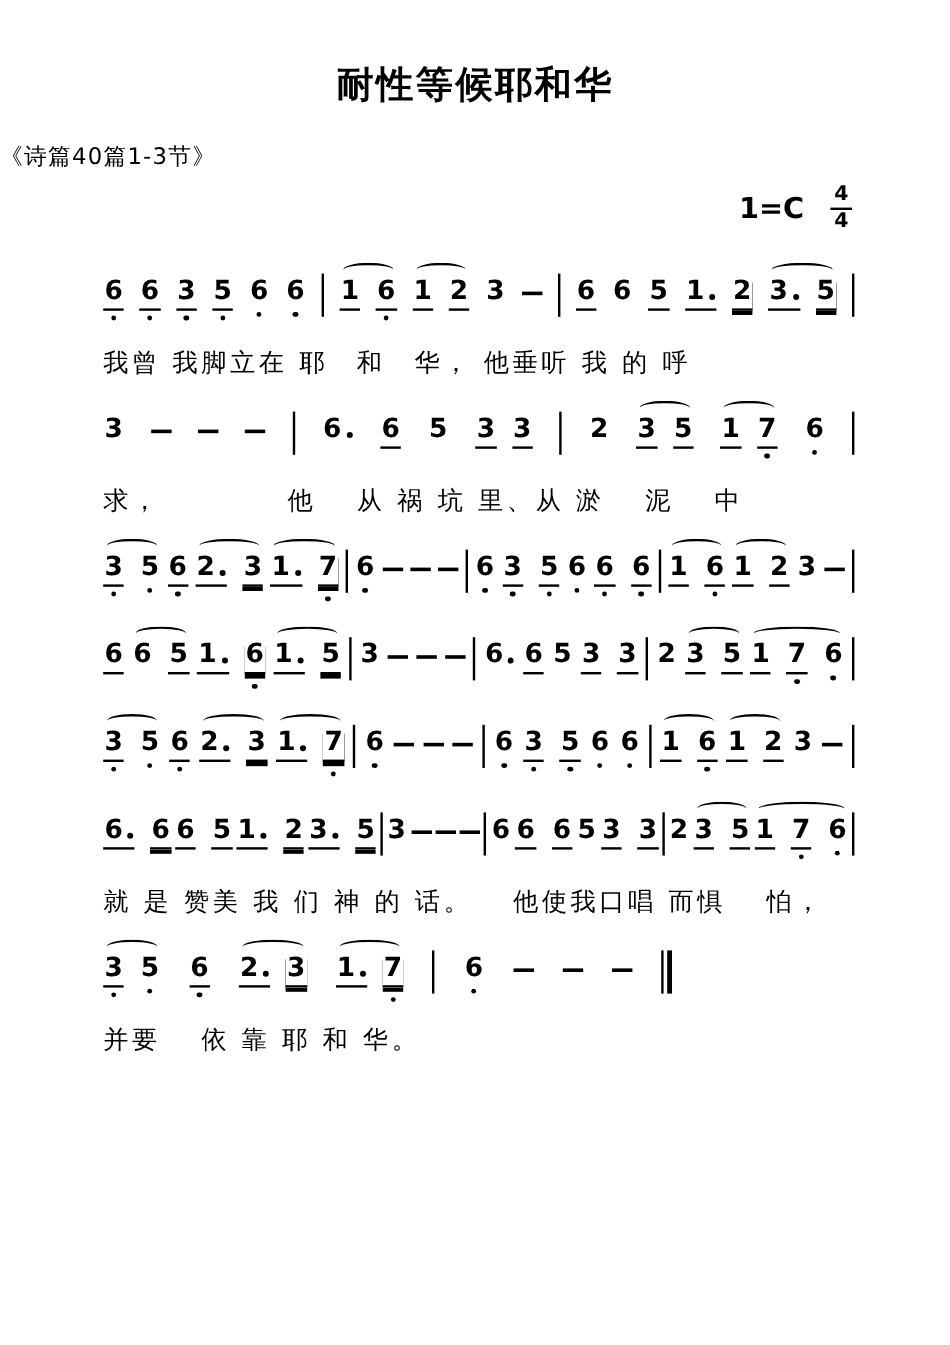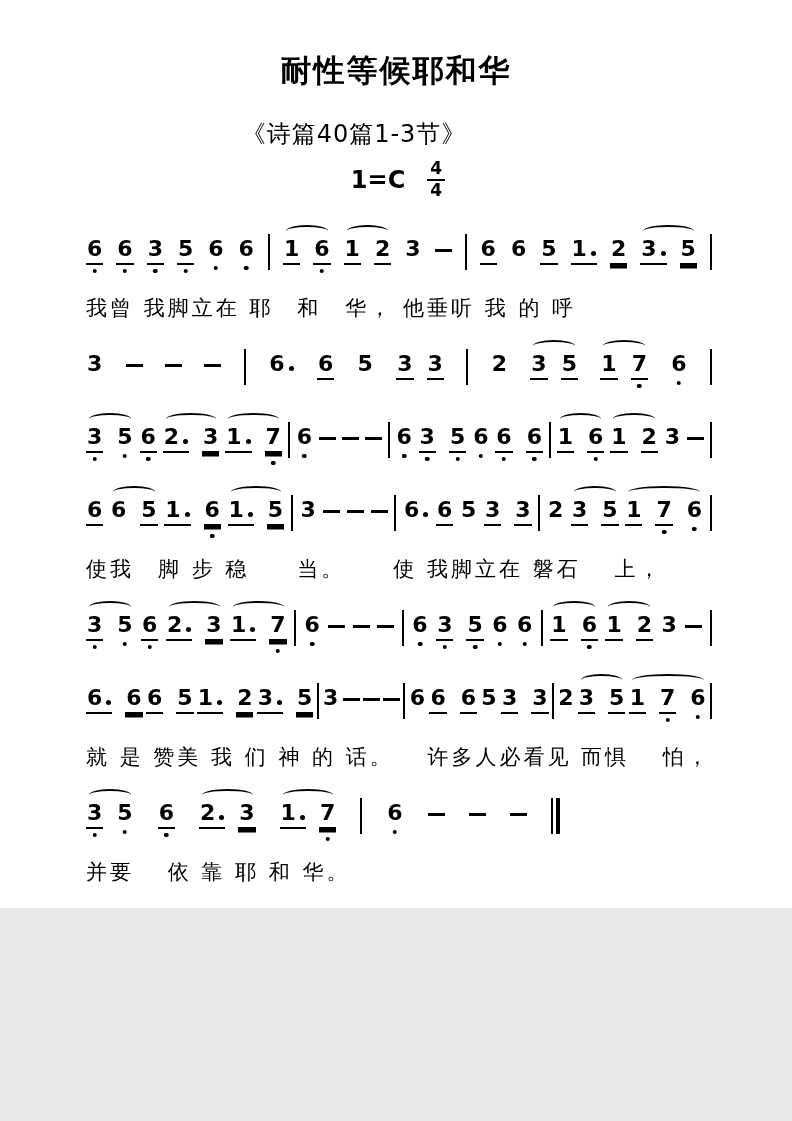--- a/index.html
+++ b/index.html
@@ -1,27 +1,27 @@
 <!DOCTYPE html>
 <html><head>
 <meta charset="utf-8">
 <style>
   html,body{margin:0;padding:0;background:#e8e8e8;}
   .page{
-    position:relative;width:792px;height:908px;margin:0 auto;background:#ffffff;
+    position:relative;width:792px;height:1121px;margin:0 auto;background:#ffffff;
     font-family:"DejaVu Sans",sans-serif;color:#000;overflow:hidden;
   }
   .title{
     text-align:center;padding-top:50px;font-size:31px;font-weight:bold;letter-spacing:2px;
   }
   .subtitle-row{
-    text-align:center;padding:26px 84px 0 0;font-size:24px;letter-spacing:1px;
+    text-align:left;padding:26px 84px 0 0;font-size:19px;letter-spacing:1px;
   }
   .meta-row{
-    display:flex;justify-content:center;align-items:center;
+    display:flex;justify-content:flex-end;align-items:center;
     padding:10px 82px 0 86px;
     gap:32px;
   }
   .key-sig{display:flex;align-items:center;gap:22px;font-size:24px;font-weight:bold;}
   .meter{display:inline-flex;flex-direction:column;align-items:center;font-size:17px;font-weight:bold;line-height:1.05;}
   .meter .mtop{border-bottom:2px solid #000;padding:0 3px 1px;}
   .meter .mbot{padding-top:1px;}
   .credit{font-size:21px;letter-spacing:1px;}
   .score{padding:22px 80px 0 86px;}
   .line-block{margin-bottom:13px;}
@@ -150,20 +150,21 @@
           </div>
           <div class="grp slur">
             <span class="note u1"><span class="d">1</span></span>
             <span class="note u1 low"><span class="d">7</span><span class="octdot"></span></span>
           </div>
           <div class="grp">
             <span class="note low"><span class="d">6</span><span class="octdot"></span></span>
           </div>
           <div class="bar"></div>
         </div>
+        <div class="lyric-row">求，　　　　 他　 从 祸 坑 里、从 淤　 泥　 中</div>
       </div>
       <div class="line-block">
         <div class="music-row">
           <div class="grp slur">
             <span class="note u1 low"><span class="d">3</span><span class="octdot"></span></span>
             <span class="note low"><span class="d">5</span><span class="octdot"></span></span>
           </div>
           <div class="grp">
             <span class="note u1 low"><span class="d">6</span><span class="octdot"></span></span>
           </div>
@@ -259,21 +260,20 @@
             <span class="note u1"><span class="d">3</span></span>
             <span class="note u1"><span class="d">5</span></span>
           </div>
           <div class="grp slur">
             <span class="note u1"><span class="d">1</span></span>
             <span class="note u1 low"><span class="d">7</span><span class="octdot"></span></span>
             <span class="note low"><span class="d">6</span><span class="octdot"></span></span>
           </div>
           <div class="bar"></div>
         </div>
-        <div class="lyric-row">使我　脚 步 稳　　当。　　使 我脚立在 磐石　 上，</div>
       </div>
       <div class="line-block">
         <div class="music-row">
           <div class="grp slur">
             <span class="note u1 low"><span class="d">3</span><span class="octdot"></span></span>
             <span class="note low"><span class="d">5</span><span class="octdot"></span></span>
           </div>
           <div class="grp">
             <span class="note u1 low"><span class="d">6</span><span class="octdot"></span></span>
           </div>
@@ -370,21 +370,21 @@
             <span class="note u1"><span class="d">3</span></span>
             <span class="note u1"><span class="d">5</span></span>
           </div>
           <div class="grp slur">
             <span class="note u1"><span class="d">1</span></span>
             <span class="note u1 low"><span class="d">7</span><span class="octdot"></span></span>
             <span class="note low"><span class="d">6</span><span class="octdot"></span></span>
           </div>
           <div class="bar"></div>
         </div>
-        <div class="lyric-row">就 是 赞美 我 们 神 的 话。　 许多人必看见 而惧　 怕，</div>
+        <div class="lyric-row">就 是 赞美 我 们 神 的 话。　 他使我口唱 而惧　 怕，</div>
       </div>
       <div class="line-block">
         <div class="music-row narrow">
           <div class="grp slur">
             <span class="note u1 low"><span class="d">3</span><span class="octdot"></span></span>
             <span class="note low"><span class="d">5</span><span class="octdot"></span></span>
           </div>
           <div class="grp">
             <span class="note u1 low"><span class="d">6</span><span class="octdot"></span></span>
           </div>

